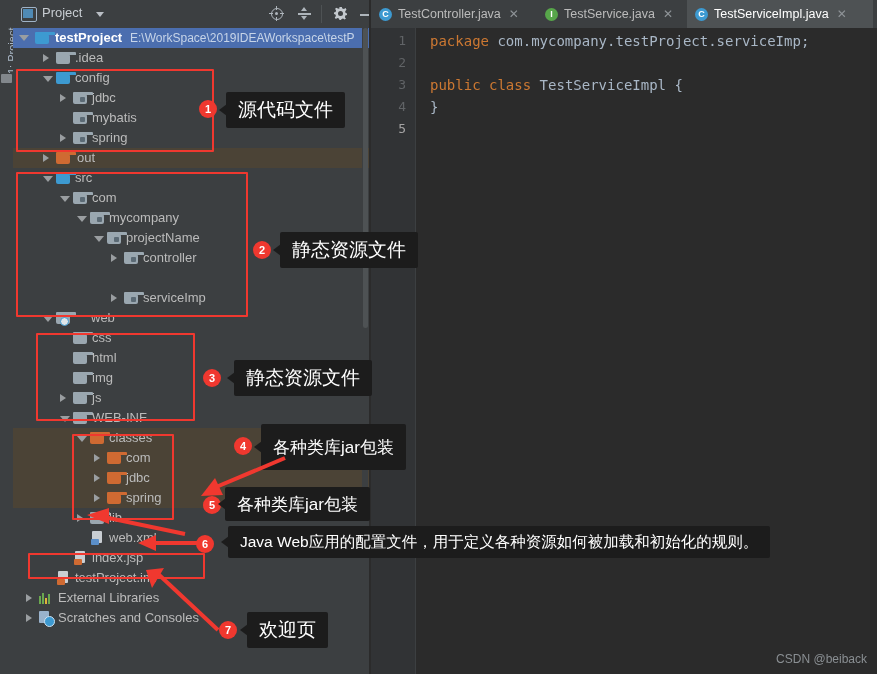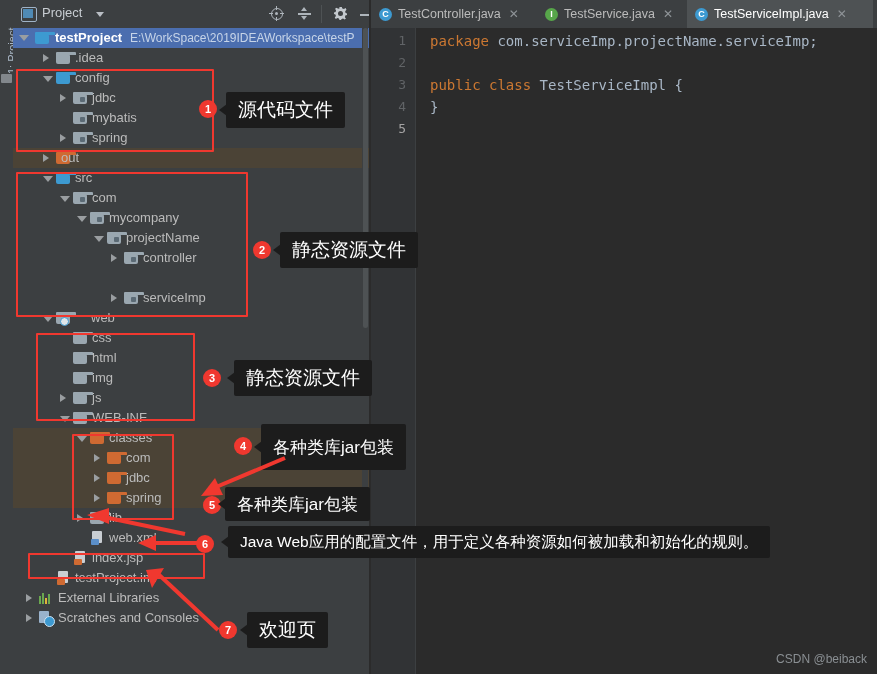--- a/index.html
+++ b/index.html
@@ -317,21 +317,21 @@
             <span class="body"></span>
           </span>
           <span class="lbl" style="left: 79px;">spring</span>
         </div>
         <div class="row out-hl" style="top: 120px;">
           <span class="arrow" style="left: 30px; top: 6px;"></span>
           <span class="ficon f-orange" style="left: 43px;">
             <span class="tab"></span>
             <span class="body"></span>
           </span>
-          <span class="lbl" style="left: 48px; text-align: right;">out</span>
+          <span class="lbl" style="left: 64px; text-align: right;">out</span>
         </div>
         <div class="row" style="top: 140px;">
           <span class="arrow open" style="left: 30px; top: 8px;"></span>
           <span class="ficon f-blue" style="left: 43px;">
             <span class="tab"></span>
             <span class="body"></span>
           </span>
           <span class="lbl" style="left: 62px;">src</span>
         </div>
         <div class="row" style="top: 160px;">
@@ -526,21 +526,21 @@
       </div>
     <div class="gutter" id="gutter">
         <div class="gline" style="top: 2px;">1</div>
         <div class="gline" style="top: 24px;">2</div>
         <div class="gline" style="top: 46px;">3</div>
         <div class="gline" style="top: 68px;">4</div>
         <div class="gline cur" style="top: 90px;">5</div>
       </div>
     <div class="curline" style="top:116px;"></div>
     <div class="code" id="code">
-        <div class="cl" style="top: 2px;"><span class="kw">package</span><span class="pl"> com.serviceImp.projectName.serviceImp;</span></div>
+        <div class="cl" style="top: 2px;"><span class="kw">package</span><span class="pl"> com.mycompany.testProject.serviceImp;</span></div>
         <div class="cl" style="top: 24px;"></div>
         <div class="cl" style="top: 46px;"><span class="kw">public</span><span class="pl"> </span><span class="kw">class</span><span class="cls"> TestServiceImpl </span><span class="br">{</span></div>
         <div class="cl" style="top: 68px;"><span class="br">}</span></div>
         <div class="cl" style="top: 90px;"></div>
       </div>
   </div>
 
   <div id="overlay">
       <div class="redbox" style="left: 16px; top: 69px; width: 194px; height: 79px;"></div>
       <div class="redbox" style="left: 16px; top: 172px; width: 228px; height: 141px;"></div>

